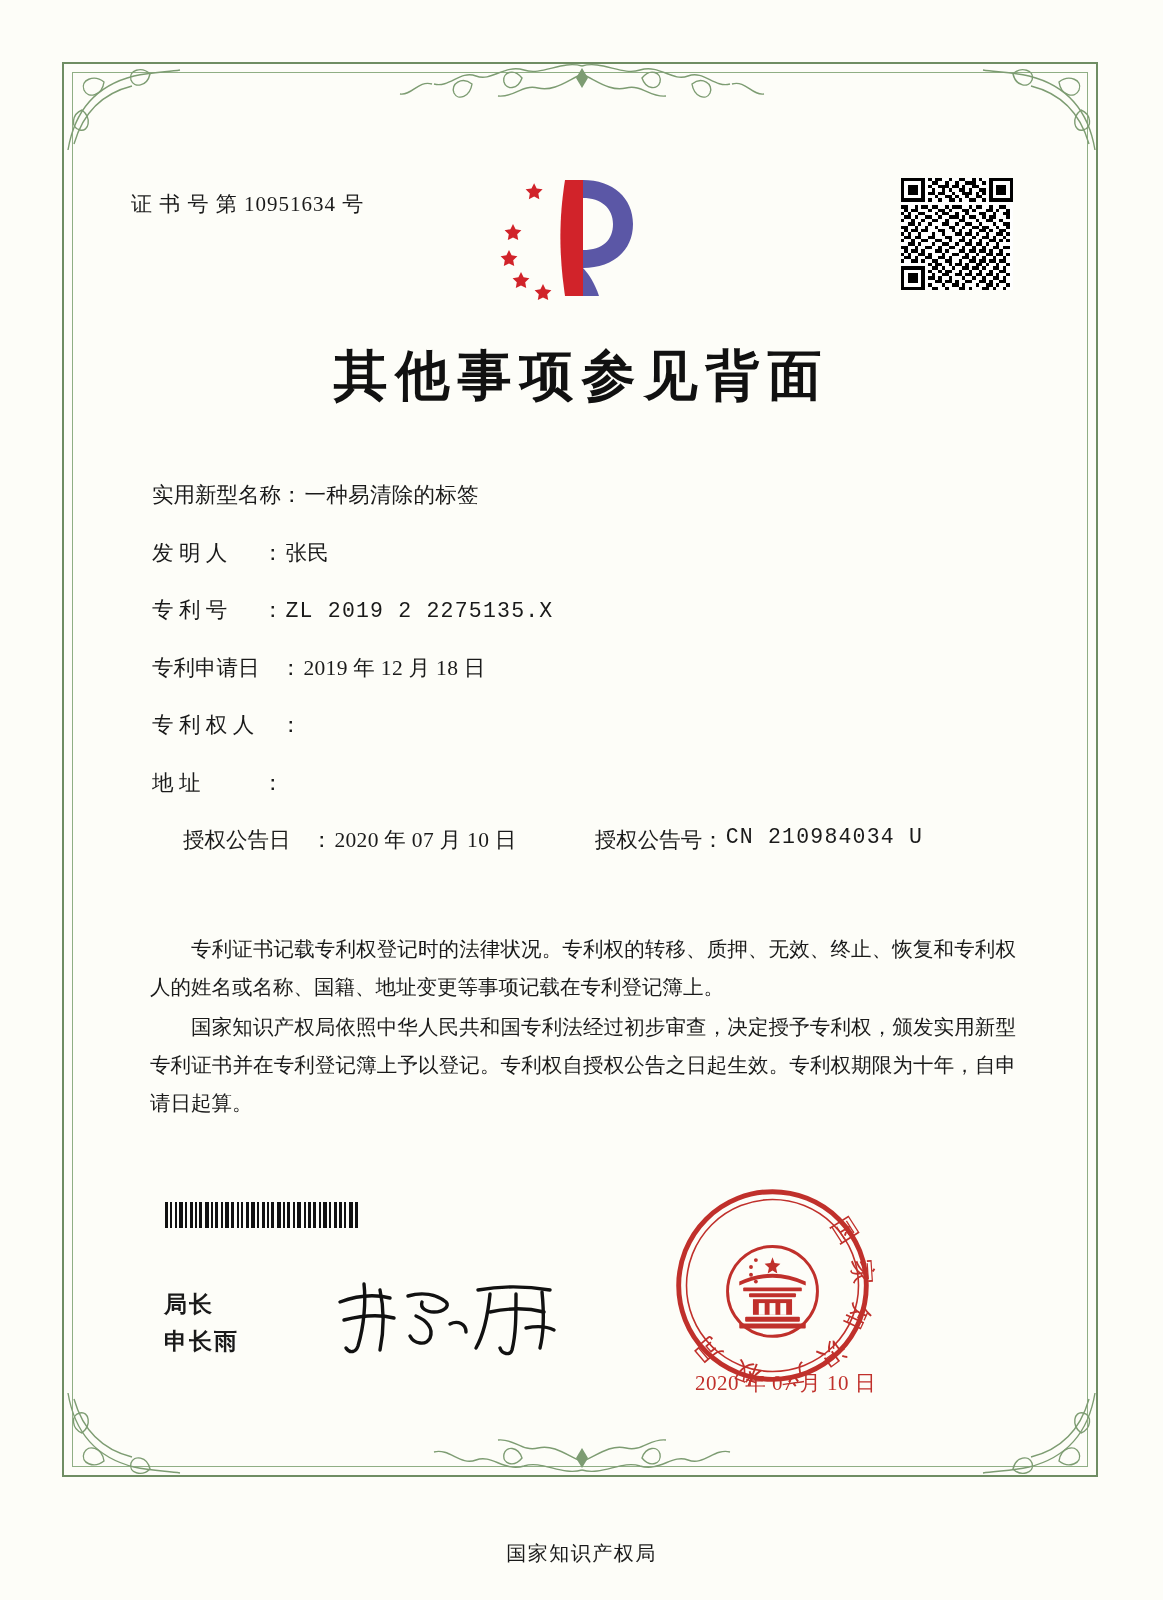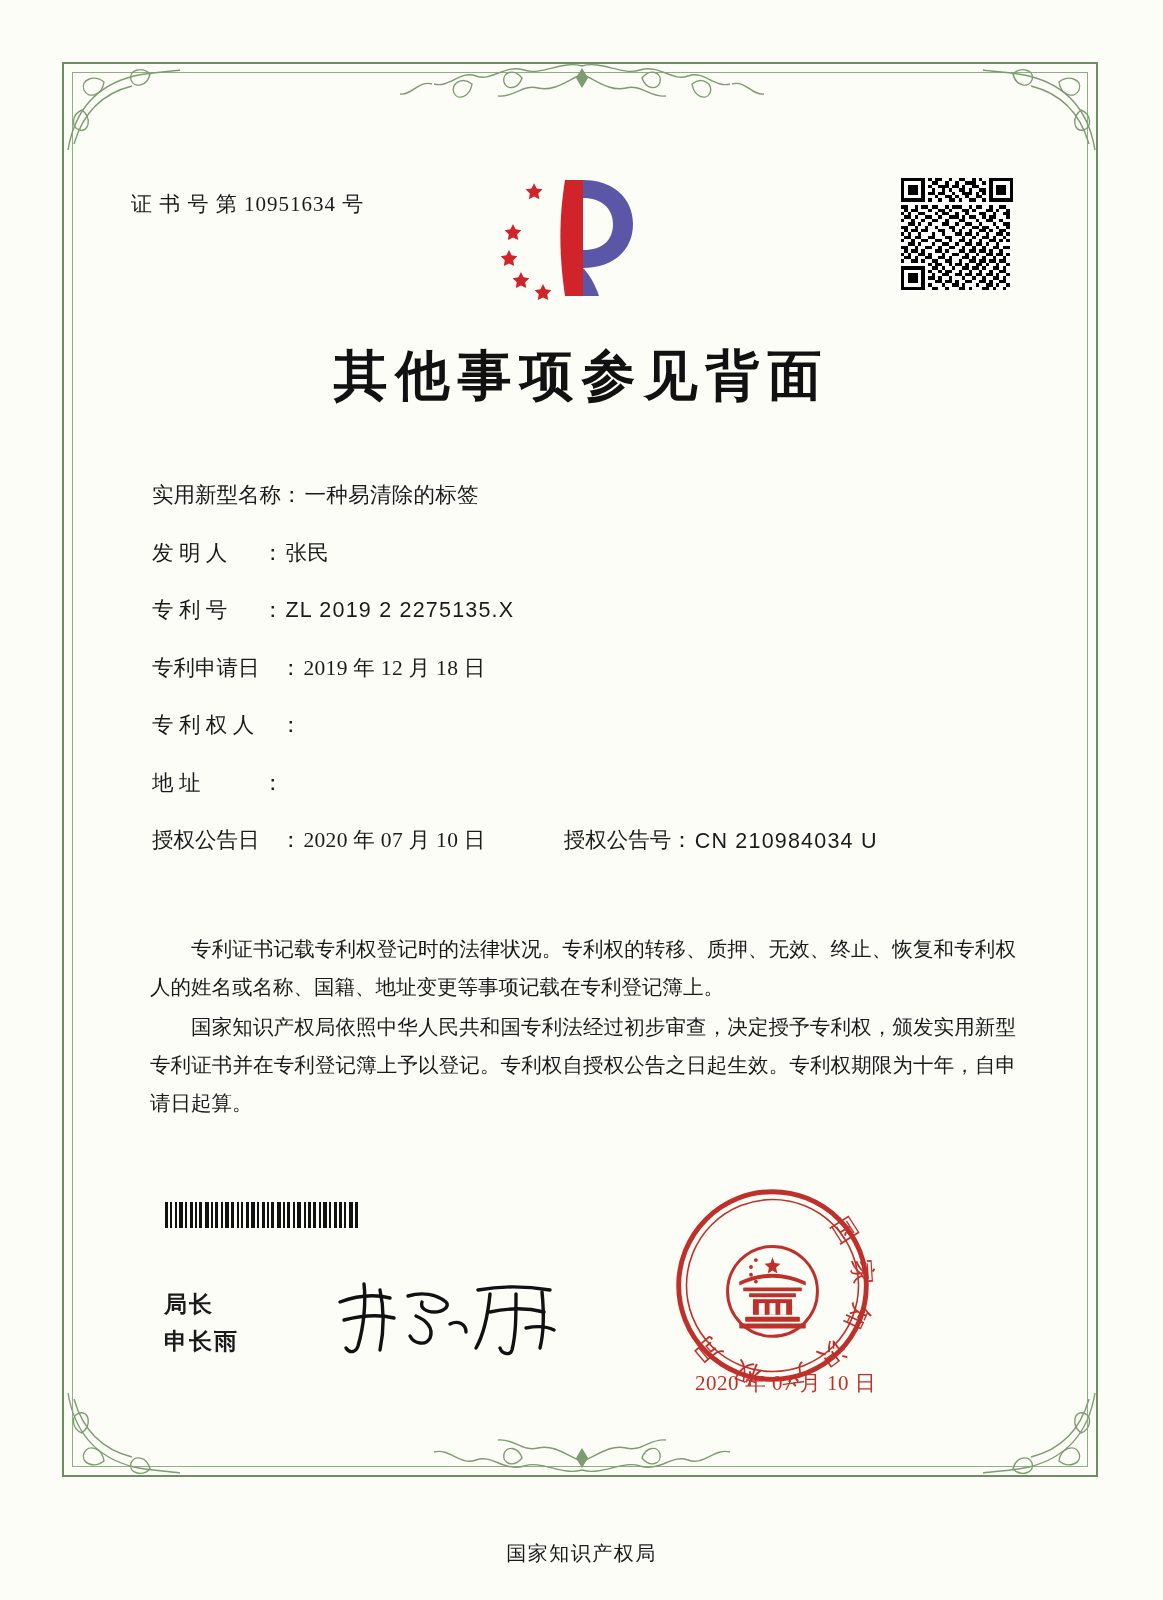--- a/index.html
+++ b/index.html
@@ -135,24 +135,24 @@
   }
   .f-label.spread {
     display: inline-flex;
     justify-content: space-between;
     width: 110px;
     min-width: 110px;
   }
   .f-colon { margin-right: 2px; }
   .f-value { letter-spacing: 0.3px; }
   .f-value.mono {
-    font-family: Liberation Sans, sans-serif;
+    font-family: Liberation Mono, monospace;
     letter-spacing: 1.2px;
   }
-  .pair-row { display: flex; align-items: flex-end; }
+  .pair-row { display: flex; align-items: flex-start; margin-left: 31px; }
   .pair-gap { width: 78px; }
 
   
   .paras {
     position: absolute;
     left: 150px;
     top: 930px;
     width: 866px;
     font-size: 20.5px;
     line-height: 38px;

